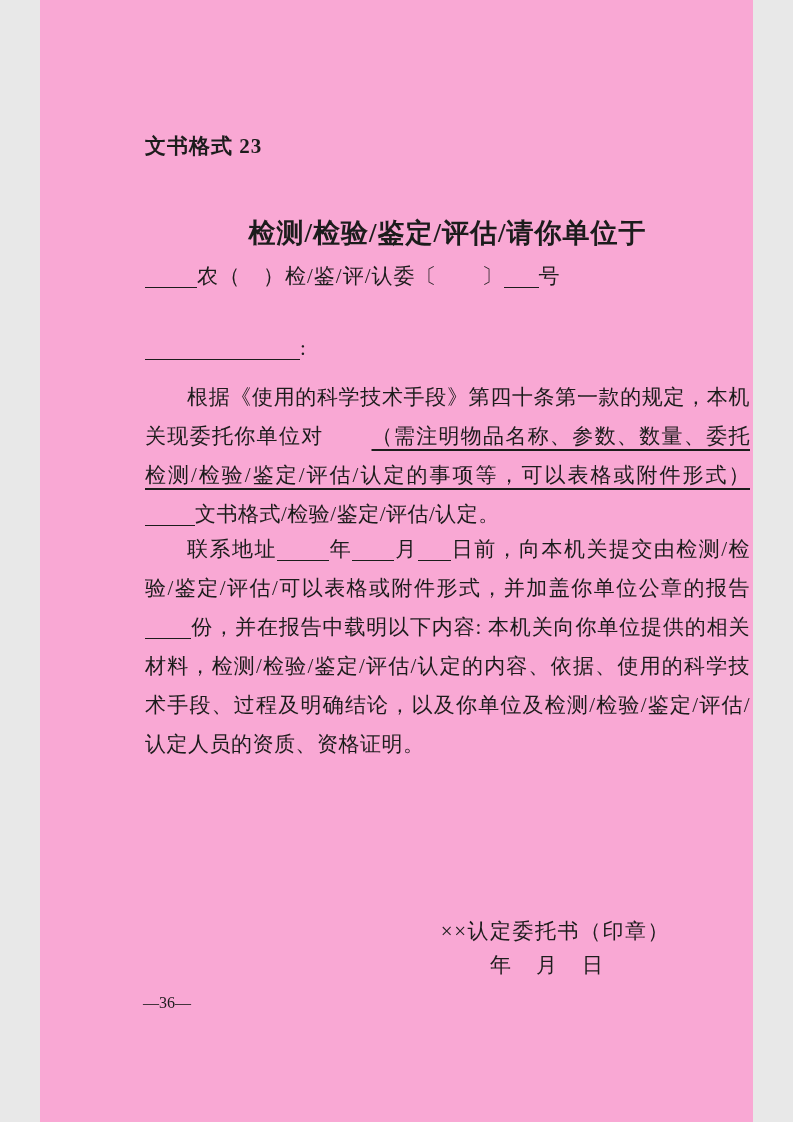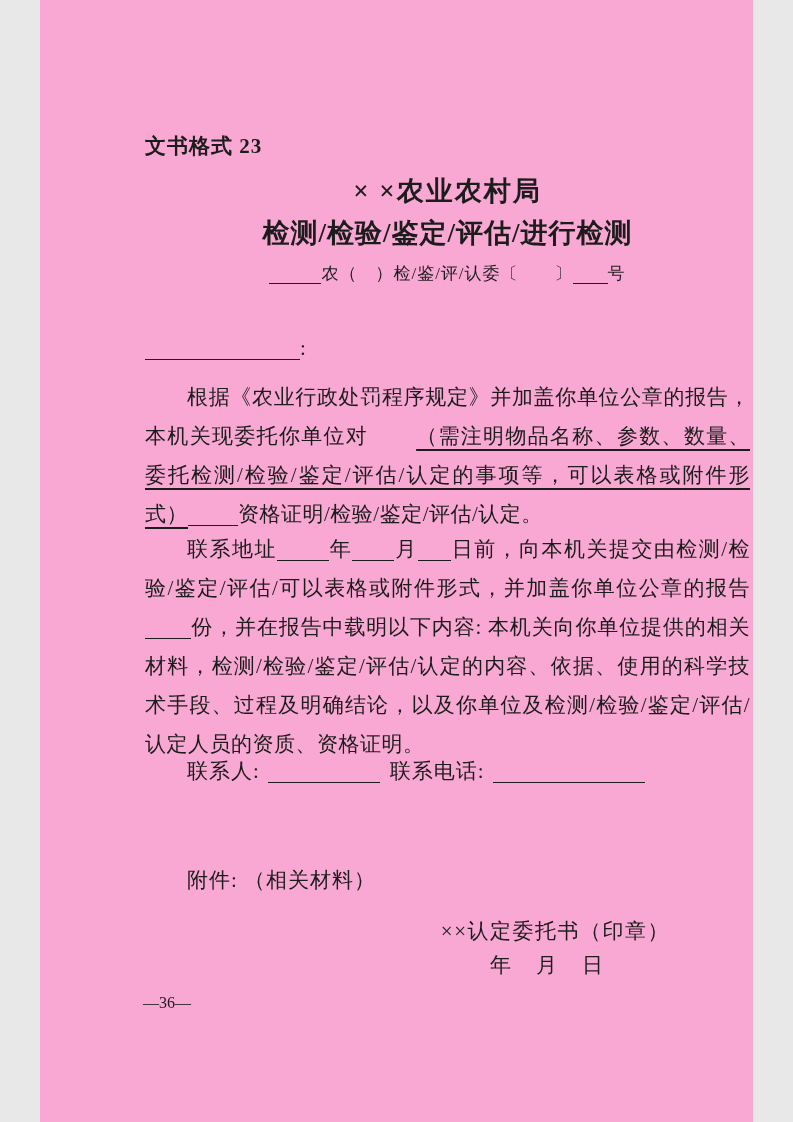--- a/index.html
+++ b/index.html
@@ -34,22 +34,21 @@
   .title2 {
     top: 215px;
     text-align: center;
     font-size: 27px;
     font-weight: bold;
     letter-spacing: 1px;
     margin: 0;
   }
   .docnum {
     top: 262px;
-    text-align: center;
-    font-size: 17px;
+    font-size: 21px;
     letter-spacing: 1px;
   }
   .addressee {
     top: 336px;
     font-size: 21px;
   }
   .para {
     margin: 0;
     font-size: 21px;
     line-height: 39px;
@@ -123,46 +122,41 @@
     margin-left: 48px;
   }
 </style>
 </head>
 <body>
 
 <div class="page">
 
   <div class="abs content-left format-label">文书格式 23</div>
 
-  <h1 class="abs content title1">× ×农业农村局</h1>
 
-  <h2 class="abs content title2">检测/检验/鉴定/评估/进行检测</h2>
+  <h2 class="abs content title2">检测/检验/鉴定/评估/请你单位于</h2>
 
   <div class="abs content docnum">
     <span class="blank w52"></span><span>农（　）检/鉴/评/认委〔　　〕</span><span class="blank w35"></span><span>号</span>
   </div>
 
   <div class="abs content addressee">
     <span class="blank w155"></span><span>:</span>
   </div>
 
   <p class="abs content para para1">
-    <span>根据《农业行政处罚程序规定》并加盖你单位公章的报告，本机关现委托你单位对</span><span class="u">（需注明物品名称、参数、数量、委托检测/检验/鉴定/评估/认定的事项等，可以表格或附件形式）</span><span class="blank w50"></span><span>资格证明/检验/鉴定/评估/认定。</span>
+    <span>根据《使用的科学技术手段》第四十条第一款的规定，本机关现委托你单位对</span><span class="u">（需注明物品名称、参数、数量、委托检测/检验/鉴定/评估/认定的事项等，可以表格或附件形式）</span><span class="blank w50"></span><span>文书格式/检验/鉴定/评估/认定。</span>
   </p>
 
   <p class="abs content para para2">
     <span>联系地址</span><span class="blank w52"></span><span>年</span><span class="blank w42"></span><span>月</span><span class="blank w33"></span><span>日前，向本机关提交由检测/检验/鉴定/评估/可以表格或附件形式，并加盖你单位公章的报告</span><span class="blank w46"></span><span>份，并在报告中载明以下内容: 本机关向你单位提供的相关材料，检测/检验/鉴定/评估/认定的内容、依据、使用的科学技术手段、过程及明确结论，以及你单位及检测/检验/鉴定/评估/认定人员的资质、资格证明。</span>
   </p>
 
-  <div class="abs contact-line contact1">
-    <span>联系人:</span><span class="blank w112 gap-l gap-r"></span><span>联系电话:</span><span class="blank w152 gap-l"></span>
-  </div>
 
 
-  <div class="abs attachment">附件: （相关材料）</div>
 
   <div class="abs sig-org">××认定委托书（印章）</div>
 
   <div class="abs sig-date">年　月　日</div>
 
   <div class="abs page-num">—36—</div>
 
 </div>
 
 </body></html>

